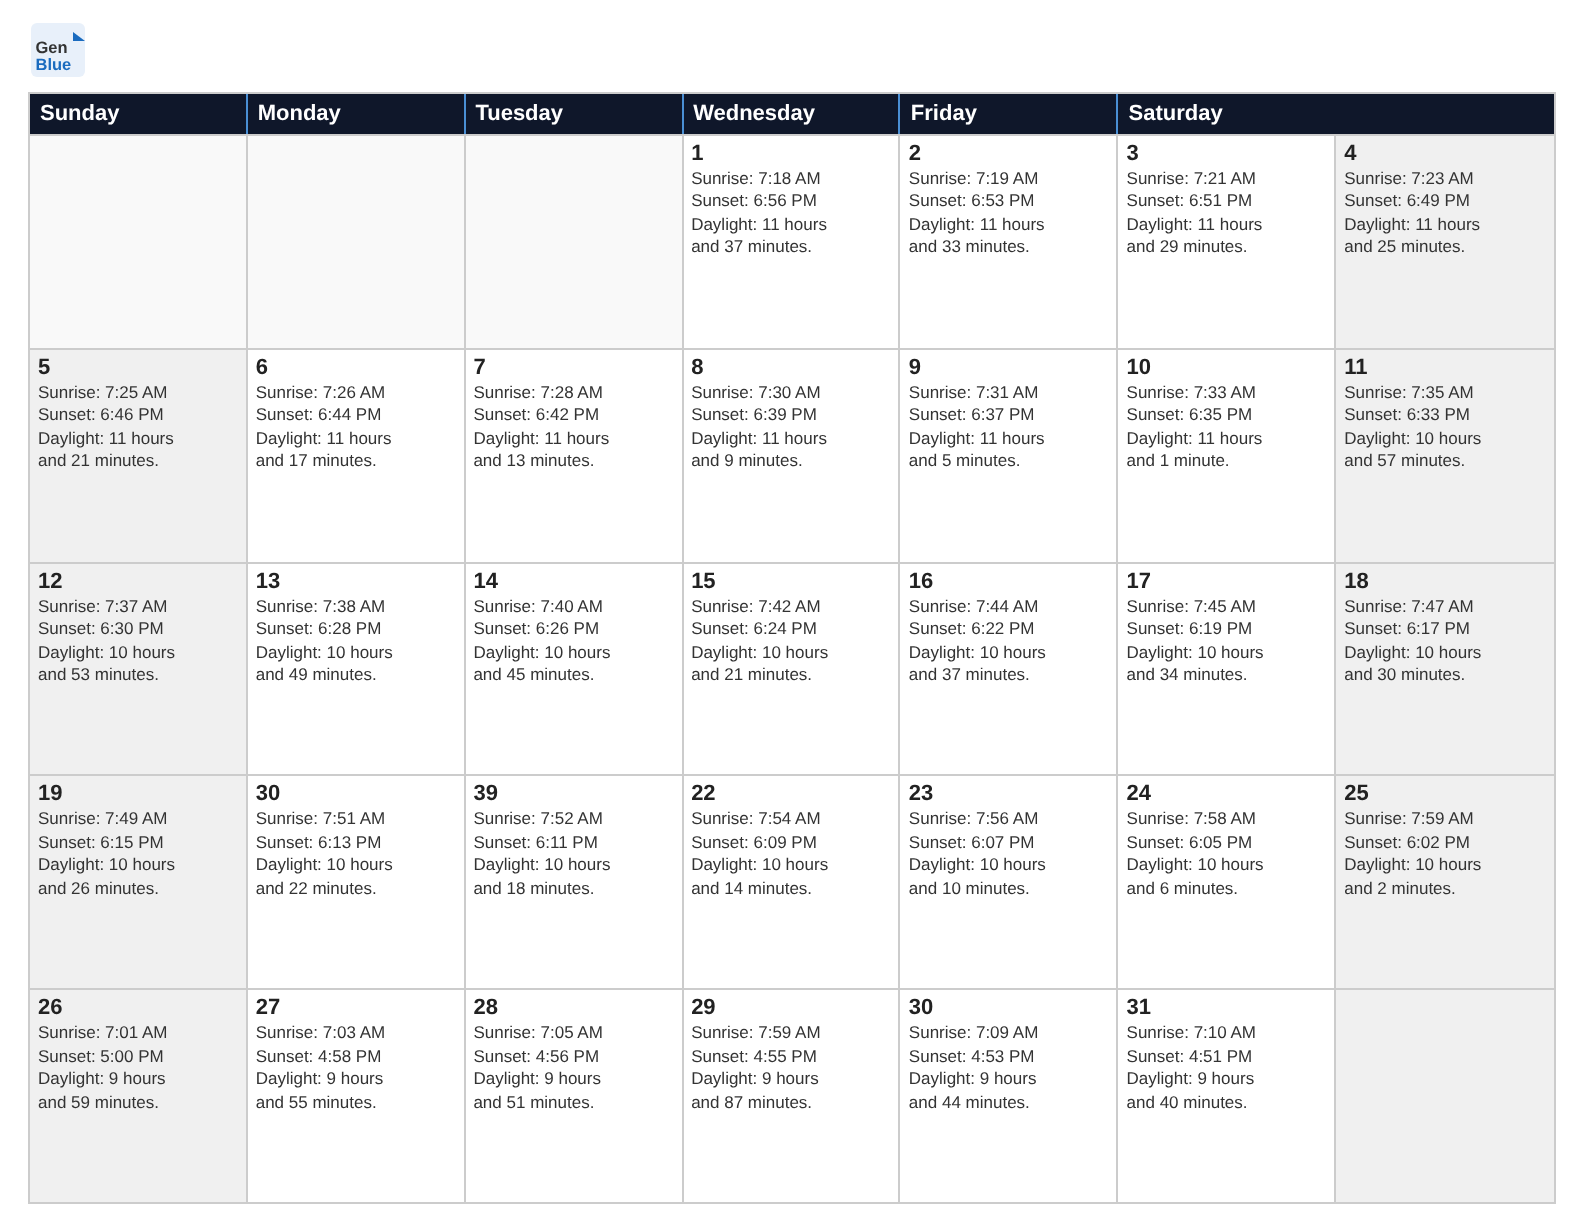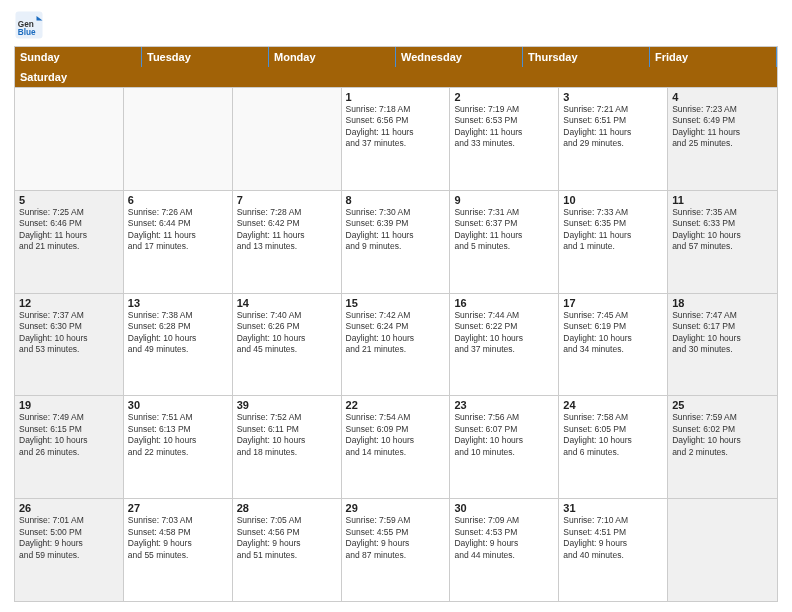--- a/index.html
+++ b/index.html
@@ -54,22 +54,22 @@
       color: #444;
     }
     .calendar {
       flex: 1;
       display: flex;
       flex-direction: column;
       border: 1px solid #ccc;
     }
     .cal-header-row {
       display: grid;
-      grid-template-columns: repeat(6, 1fr);
-      background: #a16207;
+      grid-template-columns: repeat(7, 1fr);
+      background: #0f172a;
     }
     .cal-header-cell {
       color: #fff;
       font-size: 11px;
       font-weight: bold;
       padding: 4px 5px;
       text-align: left;
       border-right: 1px solid #4a8fd4;
     }
     .cal-header-cell:last-child { border-right: none; }
@@ -129,24 +129,23 @@
     </div>
     <div class="title-block">
       <div class="month-title"></div>
       <div class="location"></div>
     </div>
   </div>
 
   <div class="calendar">
     <div class="cal-header-row">
     <div class="cal-header-cell">Sunday</div>
+        <div class="cal-header-cell">Monday</div>
         <div class="cal-header-cell">Tuesday</div>
-        <div class="cal-header-cell">Monday</div>
         <div class="cal-header-cell">Wednesday</div>
-        <div class="cal-header-cell">Thursday</div>
         <div class="cal-header-cell">Friday</div>
         <div class="cal-header-cell">Saturday</div>
       </div>
     <div class="cal-body">
     <div class="cal-row">
           <div class="cal-cell empty"></div>
           <div class="cal-cell empty"></div>
           <div class="cal-cell empty"></div>
           <div class="cal-cell">
             <div class="day-num">1</div>

